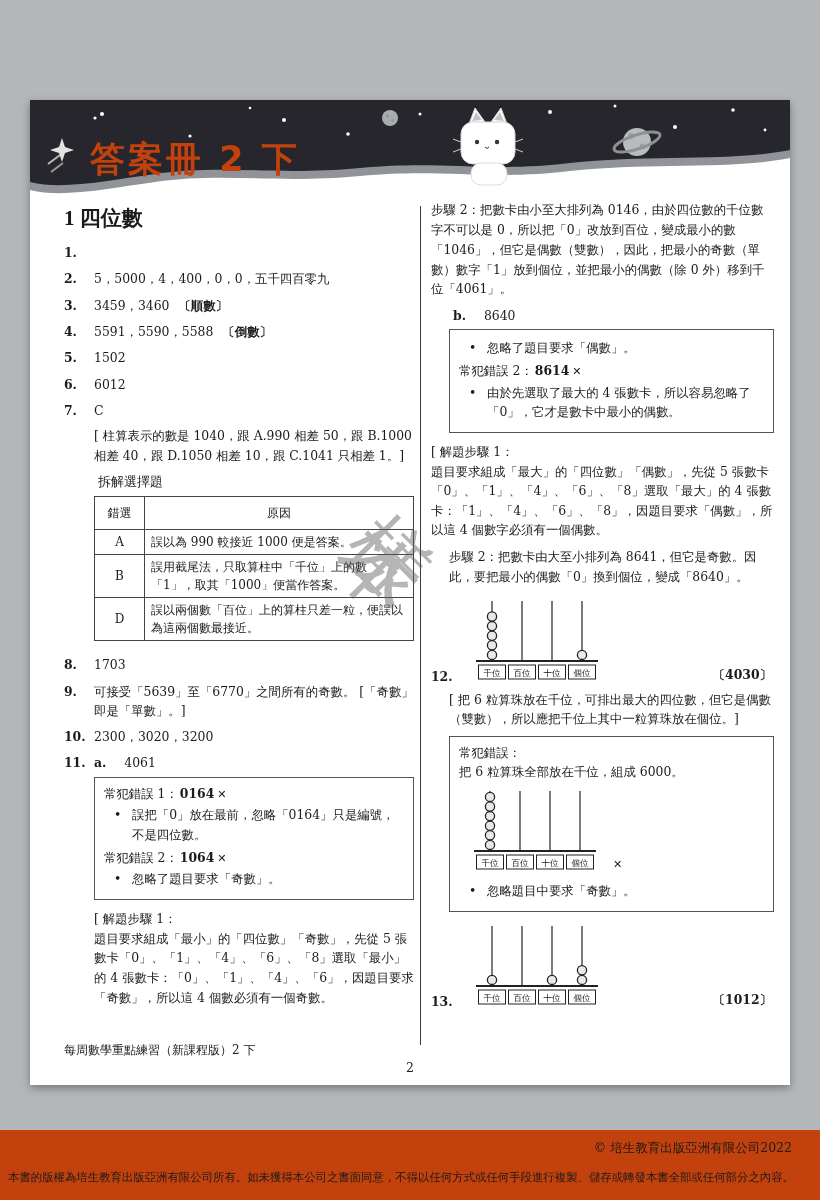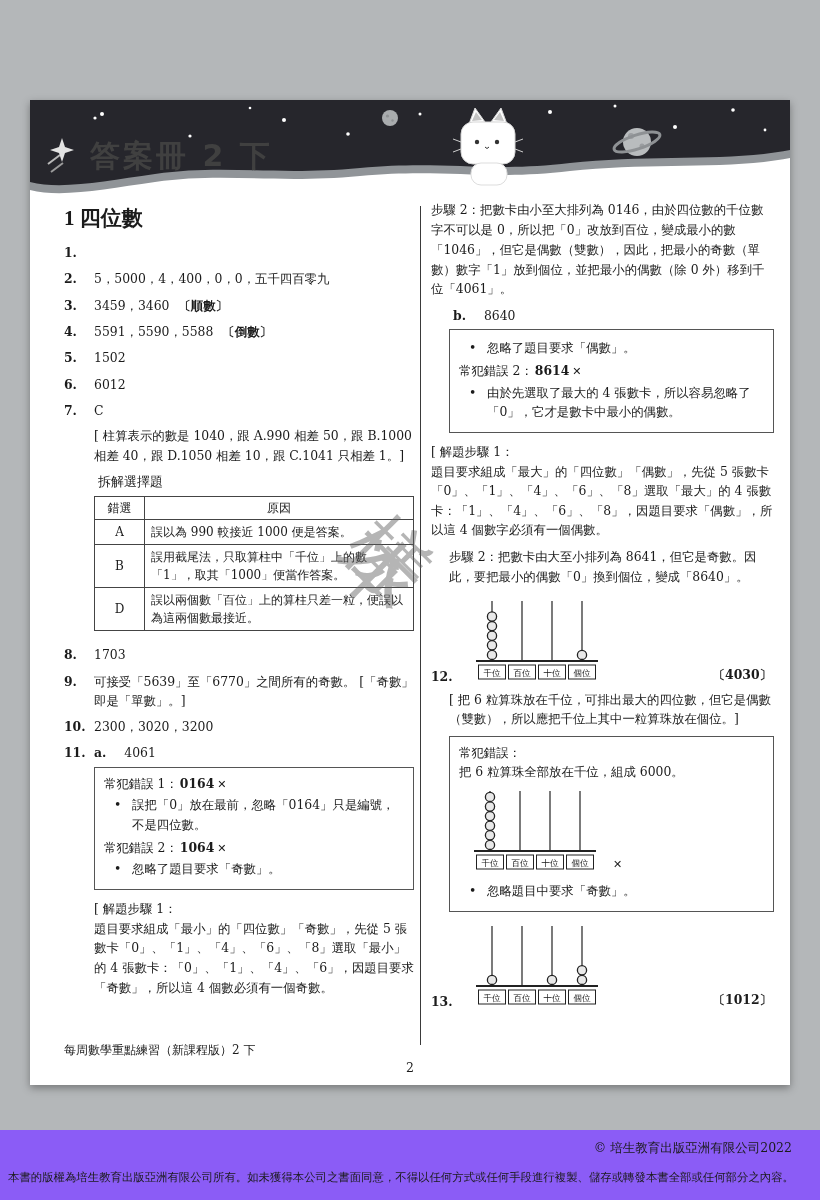--- a/index.html
+++ b/index.html
@@ -3,21 +3,21 @@
 <meta charset="utf-8">
 <style>
   *{margin:0;padding:0;box-sizing:border-box}
   html,body{width:820px;height:1200px}
   body{background:#b4b7b9;font-family:"DejaVu Serif","DejaVu Sans",serif;color:#1b1b1b;position:relative;overflow:hidden}
 
   .page{position:absolute;left:30px;top:100px;width:760px;height:985px;background:#fff;box-shadow:0 3px 8px rgba(0,0,0,.35)}
 
   
   .banner{position:absolute;top:0;left:0;width:760px;height:110px;overflow:visible}
-  .banner-title{position:absolute;left:60px;top:36px;font-family:"DejaVu Sans",sans-serif;font-weight:bold;font-size:30px;color:#404040;letter-spacing:3px}
+  .banner-title{position:absolute;left:60px;top:36px;font-family:"DejaVu Sans",sans-serif;font-weight:bold;font-size:35px;color:#c2410c;letter-spacing:3px}
 
   
   .content{position:absolute;top:100px;left:34px;right:16px;bottom:40px;display:flex}
   .col-left{width:350px}
   .divider{width:1px;background:#3a3a3a;margin:6px 10px 0 6px}
   .col-right{flex:1;min-width:0}
 
   .heading{font-size:21px;font-weight:bold;margin:4px 0 12px;font-family:Liberation Serif, serif}
   .ans{display:flex;margin-bottom:7.5px;font-size:12.4px;line-height:1.52}
   .num{width:30px;flex:none;font-weight:bold}
@@ -25,21 +25,21 @@
   .tag{font-weight:bold;margin-left:5px}
   .sub{font-weight:bold;margin-right:14px}
   .note{font-size:12.4px;line-height:1.58;margin:5px 0 7px}
   .steps{white-space:pre-wrap}
   .para{font-size:12.4px;line-height:1.6;margin-bottom:9px}
   .ind{margin-left:18px}
 
   .tbl-title{font-size:13px;margin:3px 4px 4px}
   table.choice-table{border-collapse:collapse;width:100%;font-size:12px;line-height:1.5;margin-bottom:8px}
   table.choice-table th,table.choice-table td{border:1px solid #444;padding:3px 6px;font-weight:400;vertical-align:middle}
-  table.choice-table th{text-align:center;padding:2px}
+  table.choice-table th{text-align:center;padding:7px}
   table.choice-table td:first-child,table.choice-table th:first-child{width:50px;text-align:center}
 
   .mbox{border:1px solid #555;padding:6px 9px 7px;margin:4px 0 9px;font-size:12.4px;line-height:1.55}
   .mline b{margin:0 3px 0 2px}
   .xmark{font-size:11px}
   .bullet{position:relative;padding-left:28px;margin:2px 0 4px}
   .bullet::before{content:"\2022";position:absolute;left:10px}
 
   .subline{margin-left:22px;font-size:12.4px;margin-bottom:6px}
   .boxwrap{margin-left:18px}
@@ -52,21 +52,21 @@
   .abrow .xmark{margin-left:16px;margin-bottom:4px}
 
   
   .pfooter-series{position:absolute;left:34px;bottom:26px;font-size:12px}
   .pfooter-num{position:absolute;left:0;right:0;bottom:10px;text-align:center;font-size:12.5px}
 
   
   .watermark{position:absolute;left:368px;top:378px;writing-mode:vertical-rl;transform:rotate(45deg);transform-origin:center;font-size:80px;letter-spacing:20px;color:#5d5d5d;opacity:.45;pointer-events:none;font-family:"DejaVu Sans",sans-serif}
 
   
-  .bottom-band{position:absolute;left:0;top:1130px;width:820px;height:70px;background:#8b5cf6}
+  .bottom-band{position:absolute;left:0;top:1130px;width:820px;height:70px;background:#c2410c}
   .cr-publisher{position:absolute;right:28px;top:10px;font-size:12.5px}
   .cr-notice{position:absolute;left:8px;right:8px;top:40px;font-size:11.4px;white-space:nowrap}
 </style>
 </head>
 <body>
 
 <div class="page">
 
   <div class="banner">
     <svg width="760" height="110" viewBox="0 0 760 110">

